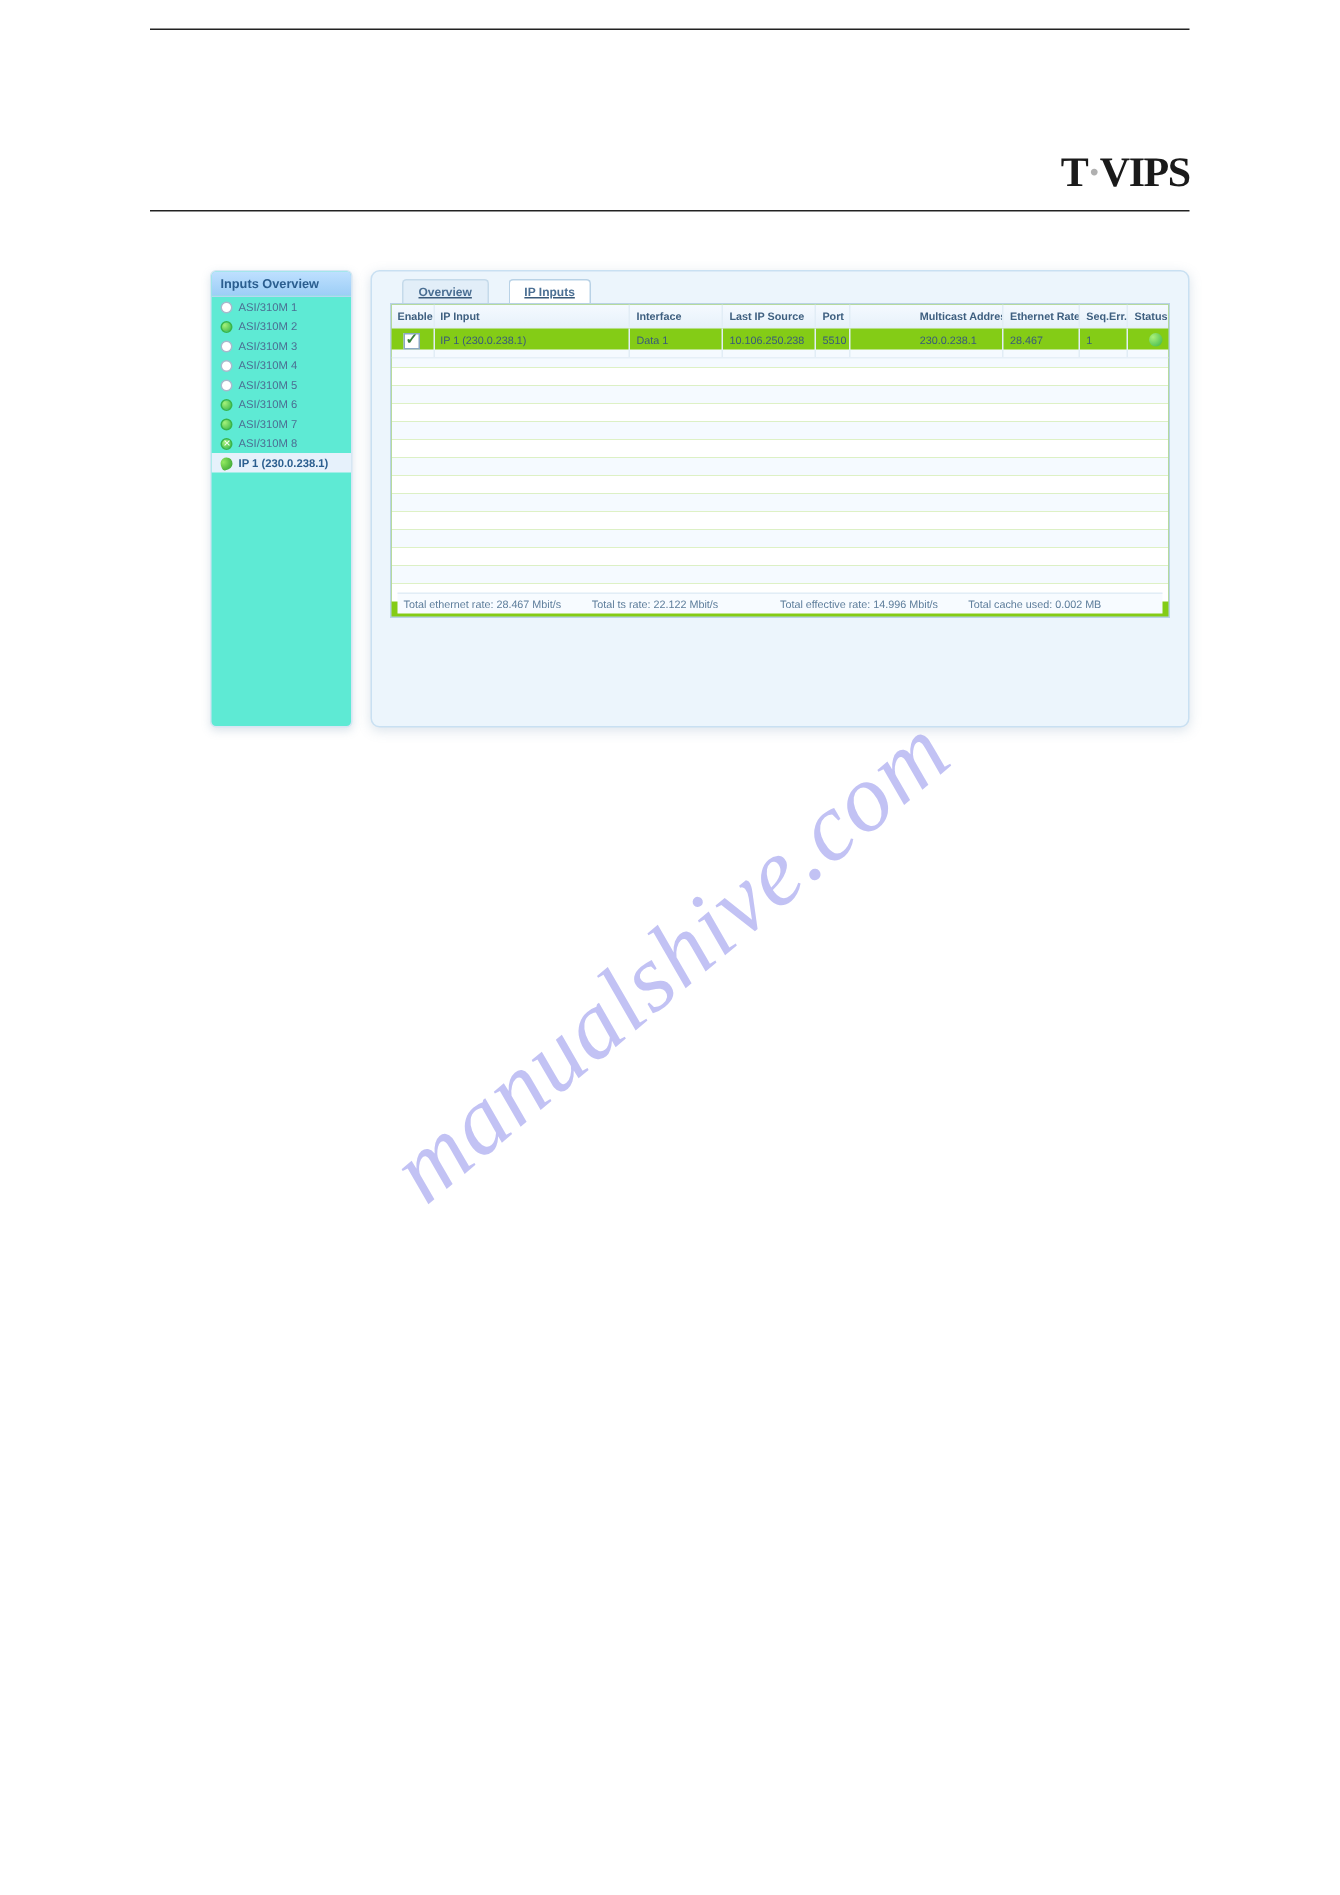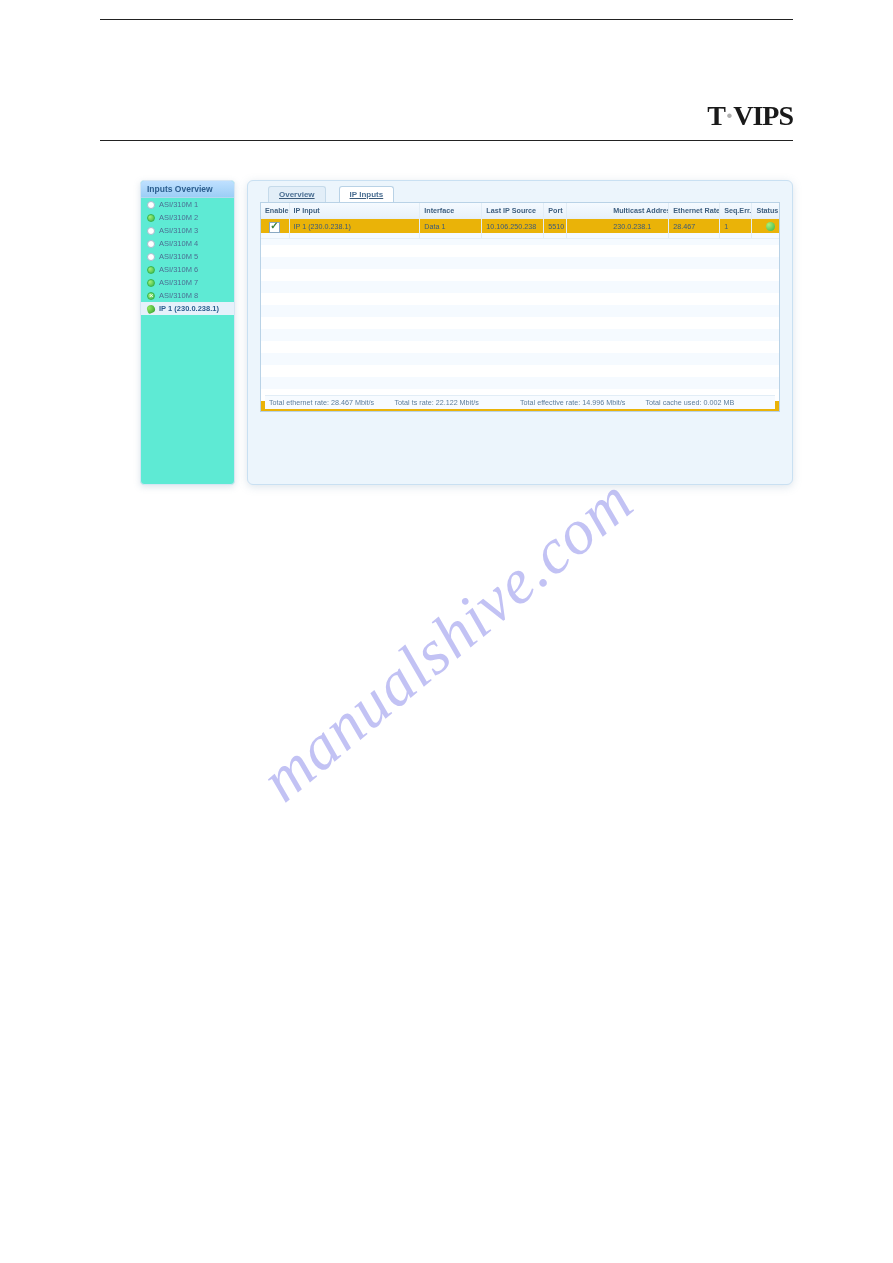--- a/index.html
+++ b/index.html
@@ -128,21 +128,21 @@
     border-bottom: none;
     border-radius: 3px 3px 0 0;
     cursor: pointer;
   }
   .tab.active {
     background: #fff;
     border-color: #b9d2e6;
   }
 
   .table-box {
-    background: #eab308;
+    background: #84cc16;
     border: 1px solid #b9d2e6;
     height: 210px;
     position: relative;
     overflow: hidden;
   }
   .thead, .trow {
     display: flex;
     font-size: 7.2px;
     border-bottom: 1px solid #e6eff7;
   }

